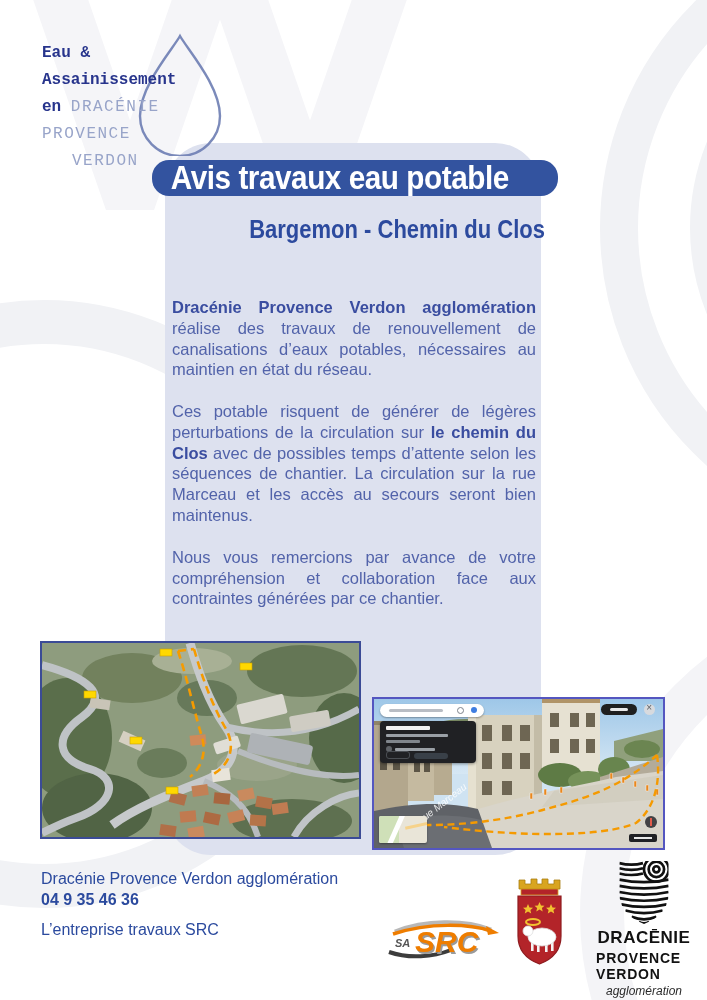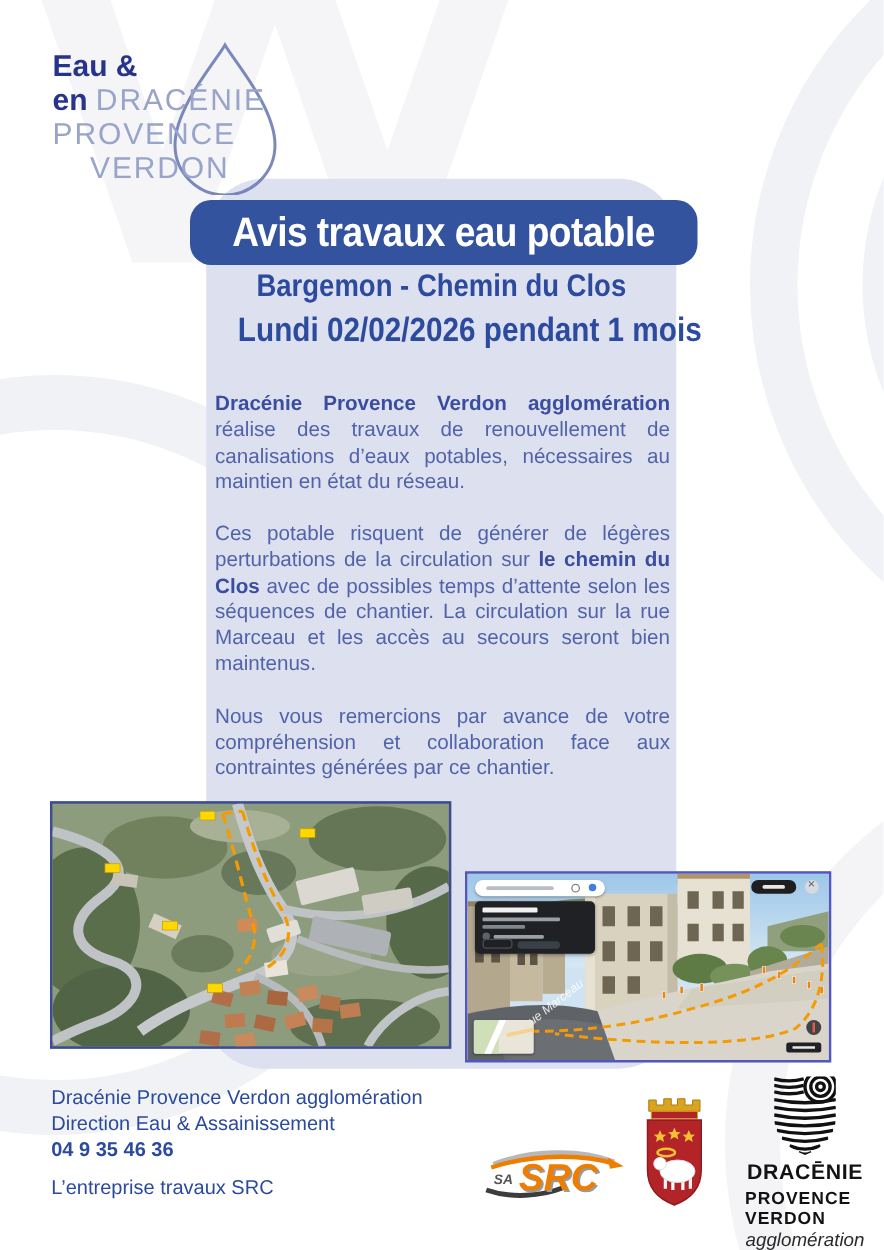--- a/index.html
+++ b/index.html
@@ -9,40 +9,40 @@
     font-family:"Liberation Sans", sans-serif;
   }
   
   .ring{position:absolute;border-radius:50%;border:38px solid #f1f2f5;z-index:0;}
   .ring.r1{width:560px;height:560px;left:600px;top:-90px;}
   .ring.r2{width:380px;height:380px;left:690px;top:0px;}
   .ring.r4{width:520px;height:520px;left:-260px;top:300px;border-width:44px;}
   .ring.r5{width:560px;height:560px;left:580px;top:590px;border-width:44px;border-color:#f4f4f7;}
   .wmark{position:absolute;left:0;top:0;z-index:0;}
   
-  .logo{position:absolute;left:42px;top:40px;z-index:3;line-height:27px;font-size:24px;}
+  .logo{position:absolute;left:42px;top:40px;z-index:3;line-height:27px;font-size:16px;font-family:Liberation Mono, monospace;}
   .logo .dark{color:#27348c;font-weight:600;}
   .logo .light{color:#98a4c9;font-weight:400;letter-spacing:1.5px;}
   .logo .indent{padding-left:30px;}
   .droplet{position:absolute;left:128px;top:28px;z-index:2;}
   
   .panel{position:absolute;left:165px;top:143px;width:376px;height:712px;
     background:#dde1ef;border-radius:46px;z-index:1;}
   
-  .banner{position:absolute;left:152px;top:160px;width:406px;height:52px;
-    background:#33539f;z-index:3;display:flex;align-items:center;justify-content:center;border-radius:17px;}
+  .banner{position:absolute;left:152px;top:160px;width:406px;height:36px;
+    background:#33539f;z-index:3;display:flex;align-items:center;border-radius:17px;}
   .banner span{color:#ffffff;font-weight:700;font-size:33px;letter-spacing:-0.5px;
     white-space:nowrap;transform:scaleX(0.9);}
   .sub{position:absolute;left:165px;width:376px;text-align:center;color:#2c4a9e;
     font-weight:700;white-space:nowrap;z-index:3;}
-  .sub1{top:215px;font-size:25px;}
+  .sub1{top:215px;font-size:25px;padding-left:44px;}
   .sub1 span,.sub2 span{display:inline-block;transform:scaleX(0.88);}
   .sub2{top:249px;font-size:27px;}
   
-  .bodytext{position:absolute;left:172px;top:313px;width:364px;z-index:3;
+  .bodytext{position:absolute;left:172px;top:297px;width:364px;z-index:3;
     color:#5263aa;font-size:16.5px;line-height:1.26;text-align:justify;}
   .bodytext p{margin:0 0 21px 0;}
   .bodytext b{color:#3a4da0;font-weight:700;}
   
   .mapimg{position:absolute;left:40px;top:641px;width:317px;height:194px;
     border:2px solid #3b4b96;z-index:4;background:#8e9c7e;}
   .mapimg svg{display:block;width:100%;height:100%;}
   .svimg{position:absolute;left:372px;top:697px;width:289px;height:149px;
     border:2px solid #5456c0;z-index:4;background:#cfe3f2;}
   .svimg svg{display:block;width:100%;height:100%;}
@@ -78,53 +78,53 @@
   
   .contact{position:absolute;left:41px;top:868px;z-index:3;color:#2b4a9e;font-size:16px;line-height:21px;}
   .contact .b{font-weight:700;}
   .contact .gap{height:9px;}
   .src-logo{position:absolute;left:385px;top:916px;z-index:3;}
   .arms{position:absolute;left:511px;top:876px;z-index:3;}
   .drac-logo{position:absolute;left:596px;top:858px;width:96px;z-index:3;
     display:flex;flex-direction:column;align-items:center;}
   .drac-name{font-size:17px;font-weight:700;color:#121212;letter-spacing:.5px;margin-top:2px;}
   .drac-sub{font-size:14px;font-weight:700;color:#121212;letter-spacing:.8px;margin-top:2px;}
-  .drac-tag{font-size:15px;color:#2a2a2a;font-style:italic;margin-top:2px;}
+  .drac-tag{font-size:12px;color:#2a2a2a;font-style:italic;margin-top:2px;}
 </style>
 </head>
 <body>
 
 <div class="page">
 
   <div class="ring r1"></div>
   <div class="ring r2"></div>
 
   <div class="ring r4"></div>
   <div class="ring r5"></div>
   <svg class="wmark" width="470" height="210">
     <polyline points="40,-60 130,200 220,-60 310,200 400,-60" fill="none" stroke="#f5f5f8" stroke-width="52" stroke-linejoin="round"></polyline>
   </svg>
 
   <svg class="droplet" width="105" height="128" viewBox="0 0 105 128">
     <path d="M52,8 C60,22 92,58 92,88 A40,40 0 1 1 12,88 C12,58 44,22 52,8 Z" fill="none" stroke="#6d7db3" stroke-width="2.4" opacity="0.9"></path>
   </svg>
   <div class="logo">
     <div class="dark">Eau &amp;</div>
+    <div class="dark">Assainissement</div>
     <div><span class="dark">en </span><span class="light">DRACÉNIE</span></div>
     <div class="light">PROVENCE</div>
     <div class="light indent">VERDON</div>
   </div>
 
   <div class="panel"></div>
 
   <div class="banner">
     <span>Avis travaux eau potable</span>
   </div>
   <div class="sub sub1"><span>Bargemon - Chemin du Clos</span></div>
-  <div class="sub sub2"><span>Lundi 02/02/2026 pendant 1 mois</span></div>
 
   <div class="bodytext">
     <p><b>Dracénie Provence Verdon agglomération</b><span> réalise des travaux de renouvellement de canalisations d’eaux potables, nécessaires au maintien en état du réseau.</span></p>
     <p><span>Ces potable risquent de générer de légères perturbations de la circulation sur </span><b>le chemin du Clos</b><span> avec de possibles temps d’attente selon les séquences de chantier. La circulation sur la rue Marceau et les accès au secours seront bien maintenus.</span></p>
     <p><span>Nous vous remercions par avance de votre compréhension et collaboration face aux contraintes générées par ce chantier.</span></p>
   </div>
 
   <div class="mapimg">
     <svg viewBox="0 0 317 194" preserveAspectRatio="none">
       <rect width="317" height="194" fill="#8e9c7e"></rect>
@@ -278,21 +278,20 @@
       <div class="rd2"></div>
     </div>
     <div class="sv-compass"></div>
     <div class="sv-scale">
         <div class="bar"></div>
       </div>
   </div>
 
   <div class="contact">
     <div>Dracénie Provence Verdon agglomération</div>
-    <div>Direction Eau &amp; Assainissement</div>
     <div class="b">04 9 35 46 36</div>
     <div class="gap"></div>
     <div>L’entreprise travaux SRC</div>
   </div>
 
   <div class="src-logo">
     <svg width="118" height="46" viewBox="0 0 118 46">
       <path d="M10,16 C40,4 80,4 106,14" stroke="#9a9a9a" stroke-width="5" fill="none" opacity="0.7"></path>
       <path d="M4,36 C24,43 48,41 66,34" stroke="#3c3c3c" stroke-width="4" fill="none"></path>
       <text x="31.5" y="37.5" font-size="30" font-weight="bold" font-style="italic" fill="#9a9a9a">SRC</text>

